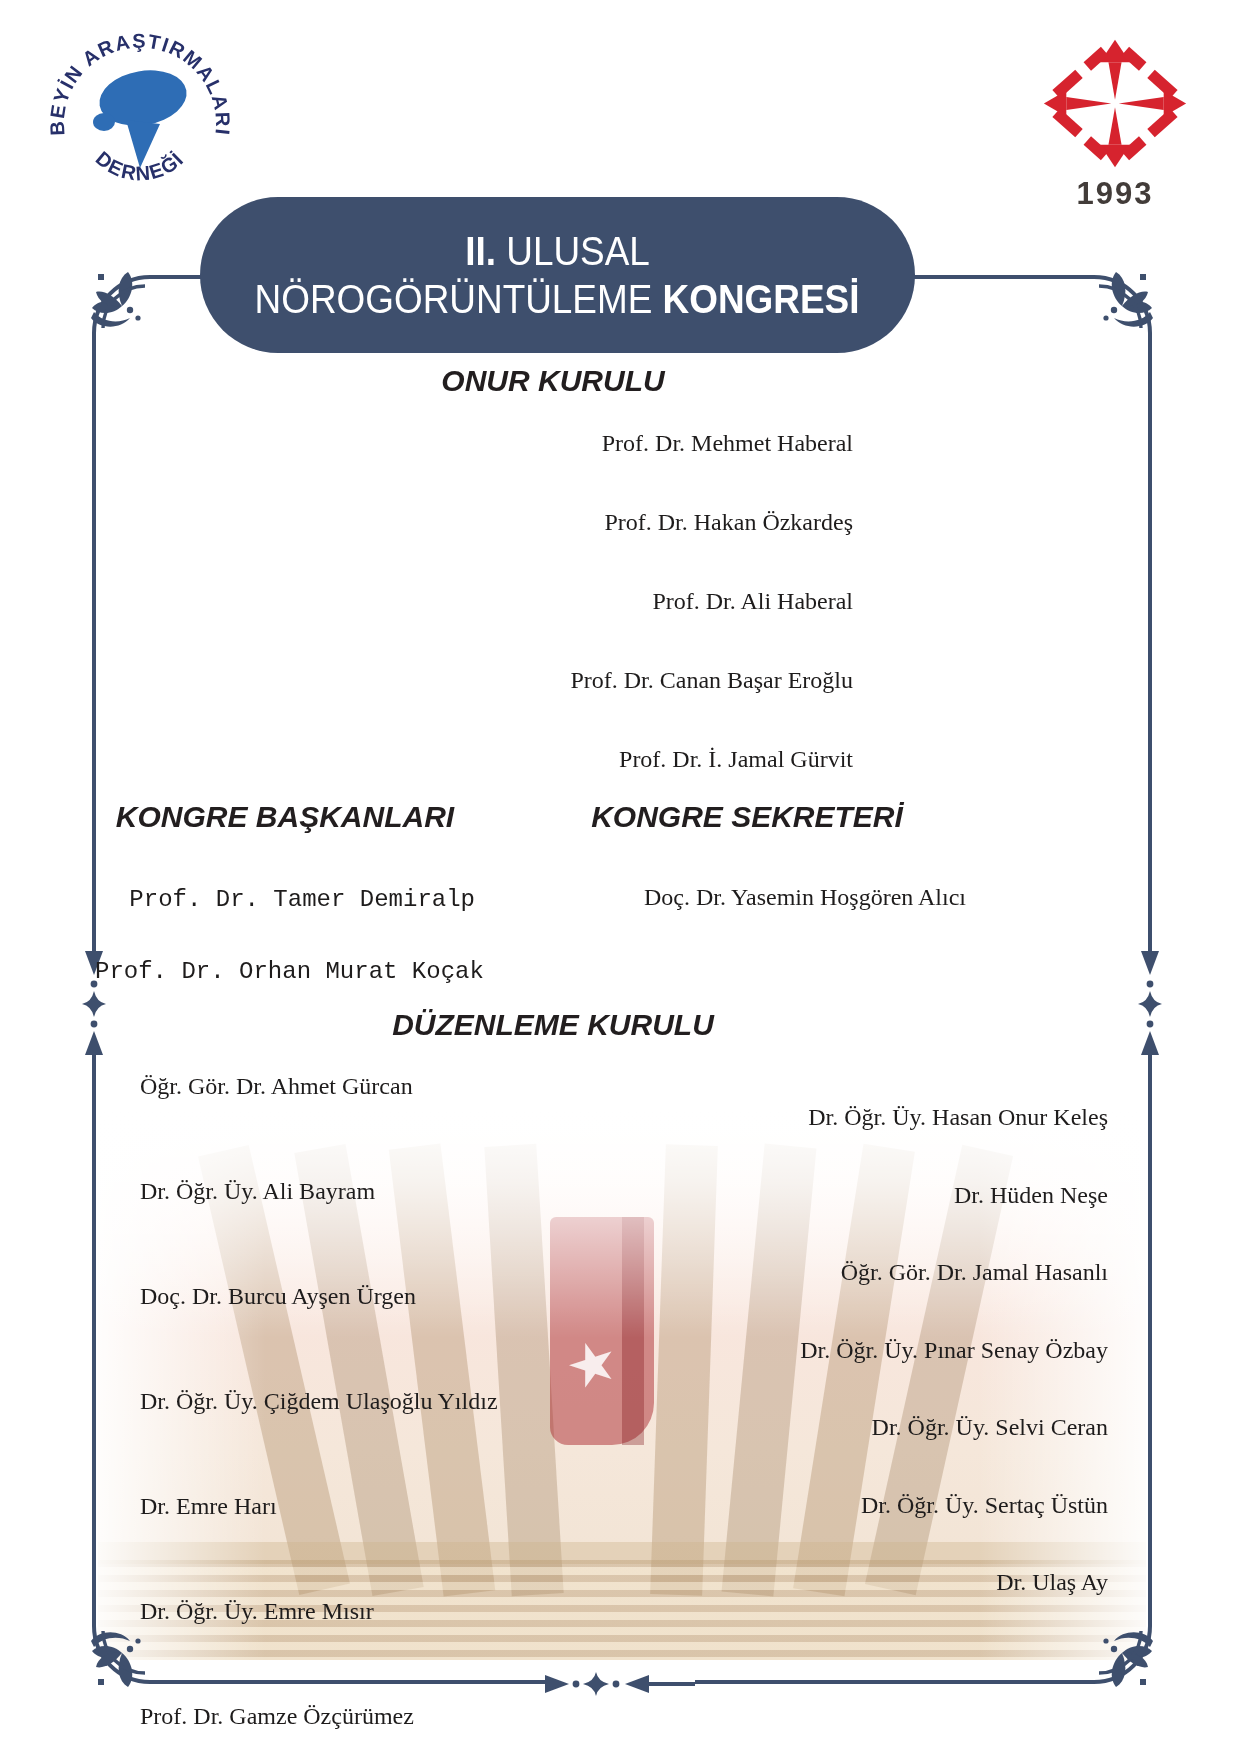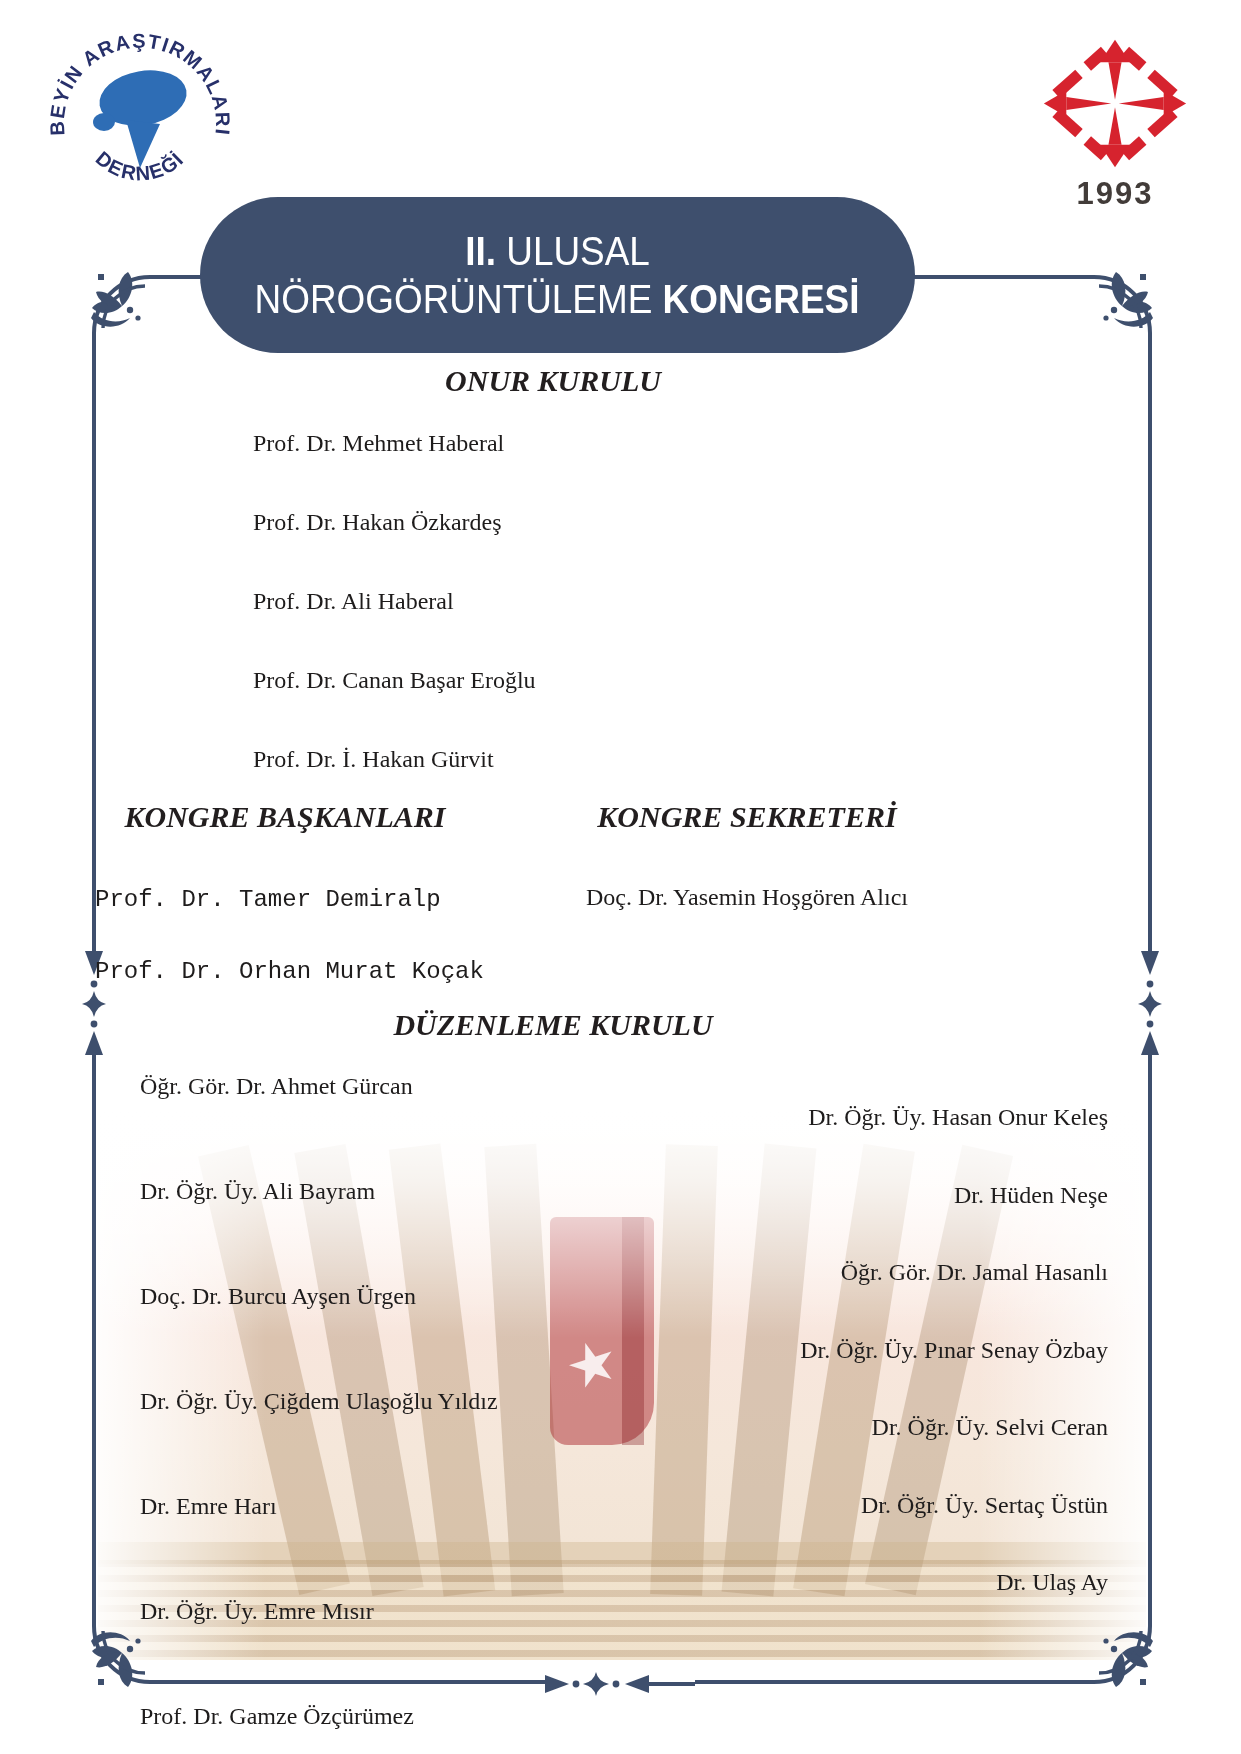--- a/index.html
+++ b/index.html
@@ -27,26 +27,26 @@
 
   
   .banner{left:200px;top:197px;width:715px;height:156px;border-radius:78px;background:#3e4f6d;
           z-index:4;display:flex;flex-direction:column;justify-content:center;align-items:center;
           font-family:"Liberation Sans",sans-serif;color:#ffffff;font-size:41px;line-height:48px;}
   .banner .cond{display:inline-block;transform:scaleX(0.9);transform-origin:center;white-space:nowrap;}
   .banner b{font-weight:700;}
   .banner .reg{font-weight:400;}
 
   
-  .sec-title{font-family:Liberation Serif, serif;font-weight:bold;font-style:italic;
+  .sec-title{font-family:Liberation Sans, sans-serif;font-weight:bold;font-style:italic;
              font-size:30px;color:#221e1f;text-align:center;z-index:6;white-space:nowrap;}
 
   
   .namelist{display:flex;flex-direction:column;z-index:6;font-size:24px;line-height:30px;}
-  .namelist.centered{text-align:left;}
+  .namelist.centered{text-align:right;}
   .member{white-space:nowrap;}
 
   .honor-title{left:253px;width:600px;top:364px;}
   .honor-list{left:253px;width:600px;top:428px;gap:49px;}
 
   .pres-title{left:95px;width:380px;top:800px;}
   .pres-list{left:95px;width:380px;top:885px;gap:42px;font-family:Liberation Mono, monospace;}
   .secr-title{left:557px;width:380px;top:800px;}
   .secr-list{left:586px;width:380px;top:882px;gap:42px;}
 
@@ -242,21 +242,21 @@
       <span class="cond"><span class="reg">NÖROGÖRÜNTÜLEME</span> <b>KONGRESİ</b></span>
     </div>
   </div>
 
   <div class="abs sec-title honor-title">ONUR KURULU</div>
   <div class="abs namelist centered honor-list">
     <div class="member">Prof. Dr. Mehmet Haberal</div>
     <div class="member">Prof. Dr. Hakan Özkardeş</div>
     <div class="member">Prof. Dr. Ali Haberal</div>
     <div class="member">Prof. Dr. Canan Başar Eroğlu</div>
-    <div class="member">Prof. Dr. İ. Hakan Gürvit</div>
+    <div class="member">Prof. Dr. İ. Jamal Gürvit</div>
   </div>
 
   <div class="abs sec-title pres-title">KONGRE BAŞKANLARI</div>
   <div class="abs namelist centered pres-list">
     <div class="member">Prof. Dr. Tamer Demiralp</div>
     <div class="member">Prof. Dr. Orhan Murat Koçak</div>
   </div>
 
   <div class="abs sec-title secr-title">KONGRE SEKRETERİ</div>
   <div class="abs namelist centered secr-list">

